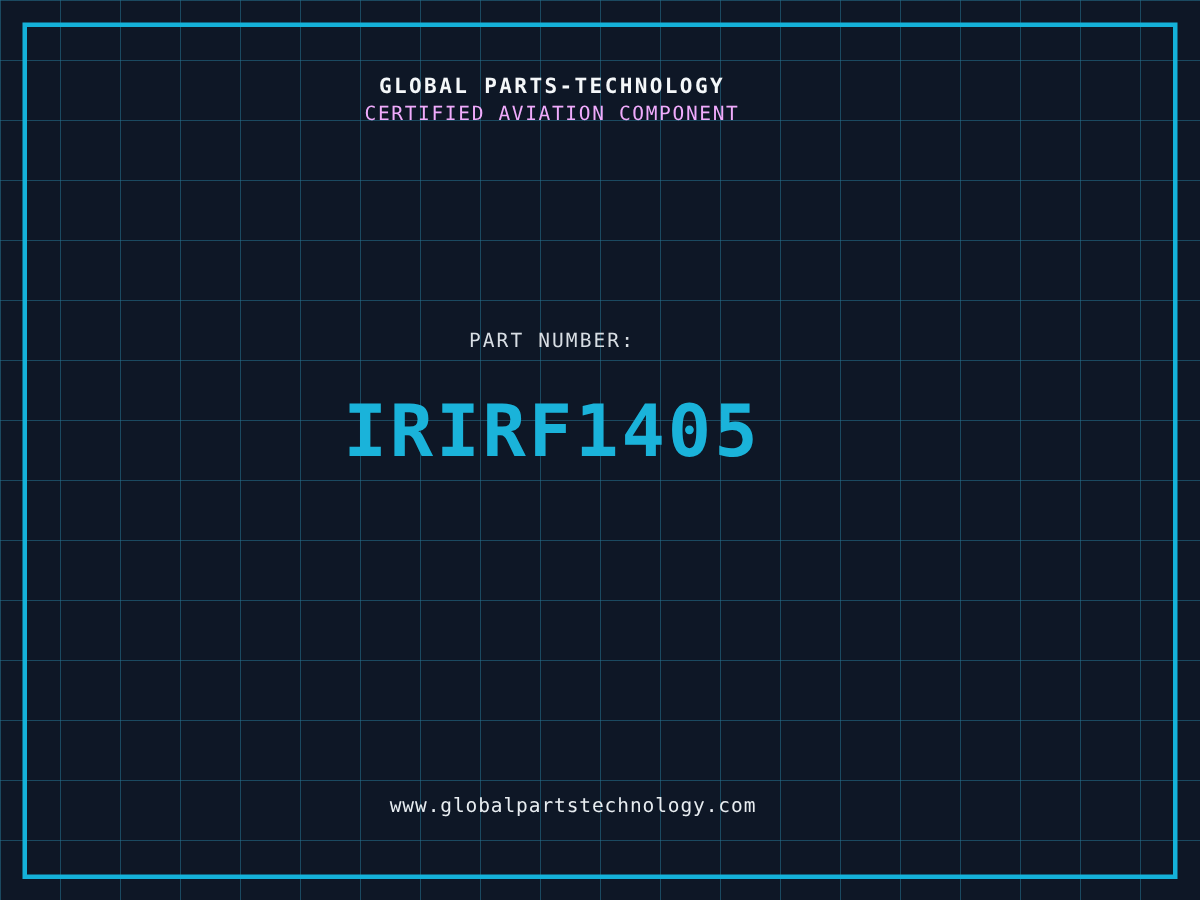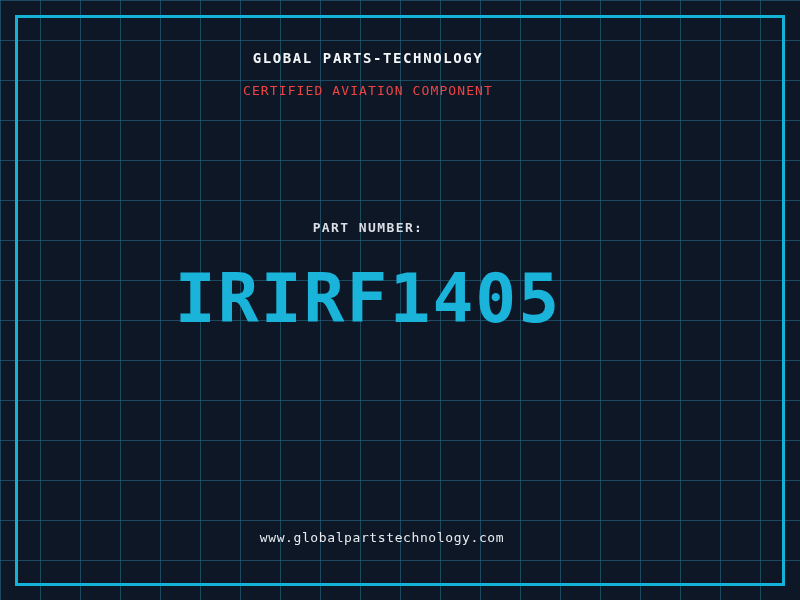--- a/index.html
+++ b/index.html
@@ -36,36 +36,36 @@
     line-height: 1.1;
   }
   .title {
     top: 51px;
     font-size: 14px;
     font-weight: bold;
     letter-spacing: 1.6px;
     color: #f4f7f9;
   }
   .subtitle {
-    top: 84px;
+    top: 70px;
     font-size: 13px;
     letter-spacing: 1.1px;
-    color: #ef4444;
+    color: #f0abfc;
     text-align: center;
   }
   .part-label {
     top: 221px;
     font-size: 13px;
-    font-weight: bold;
+    font-weight: normal;
     letter-spacing: 1.4px;
     color: #d8dee4;
   }
   .part-number {
     top: 262px;
-    font-size: 68px;
+    font-size: 48px;
     font-weight: bold;
     letter-spacing: 2px;
     color: #1ab3da;
   }
   .url {
     top: 531px;
     font-size: 13px;
     letter-spacing: 0.6px;
     color: #e8edf1;
     padding-left: 14px;

